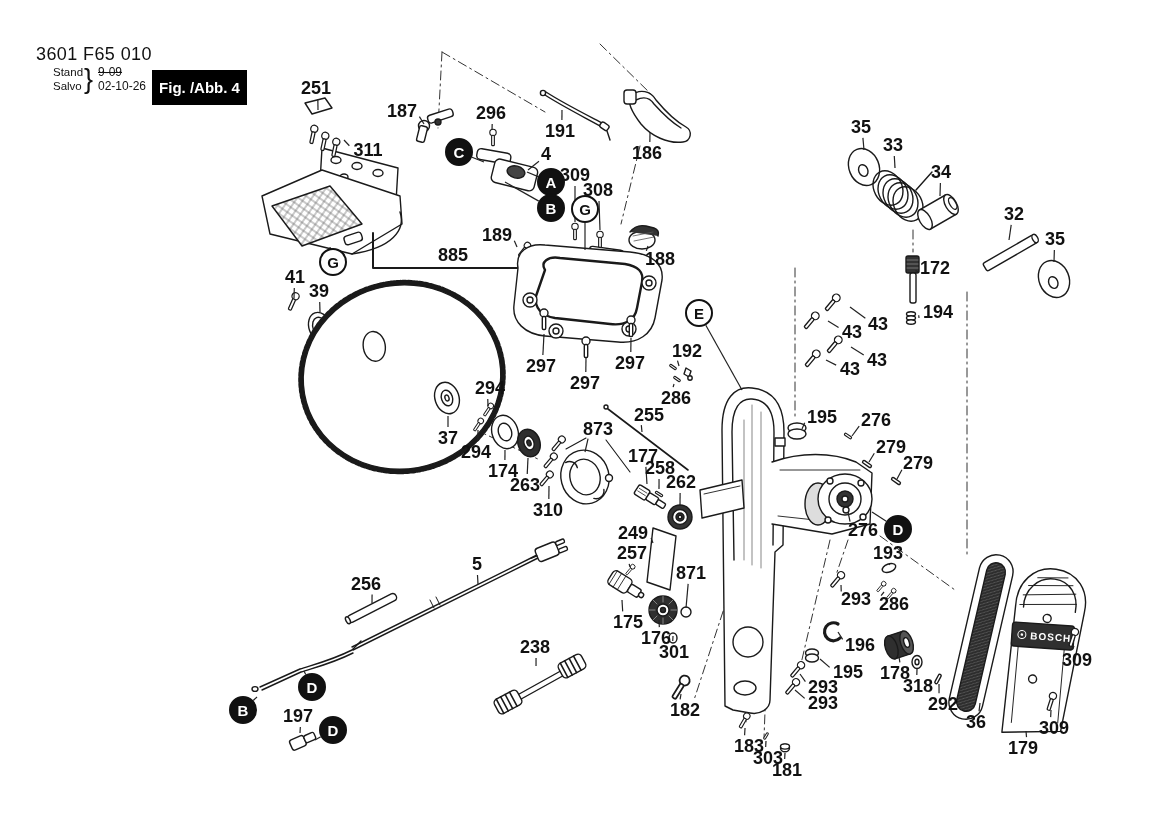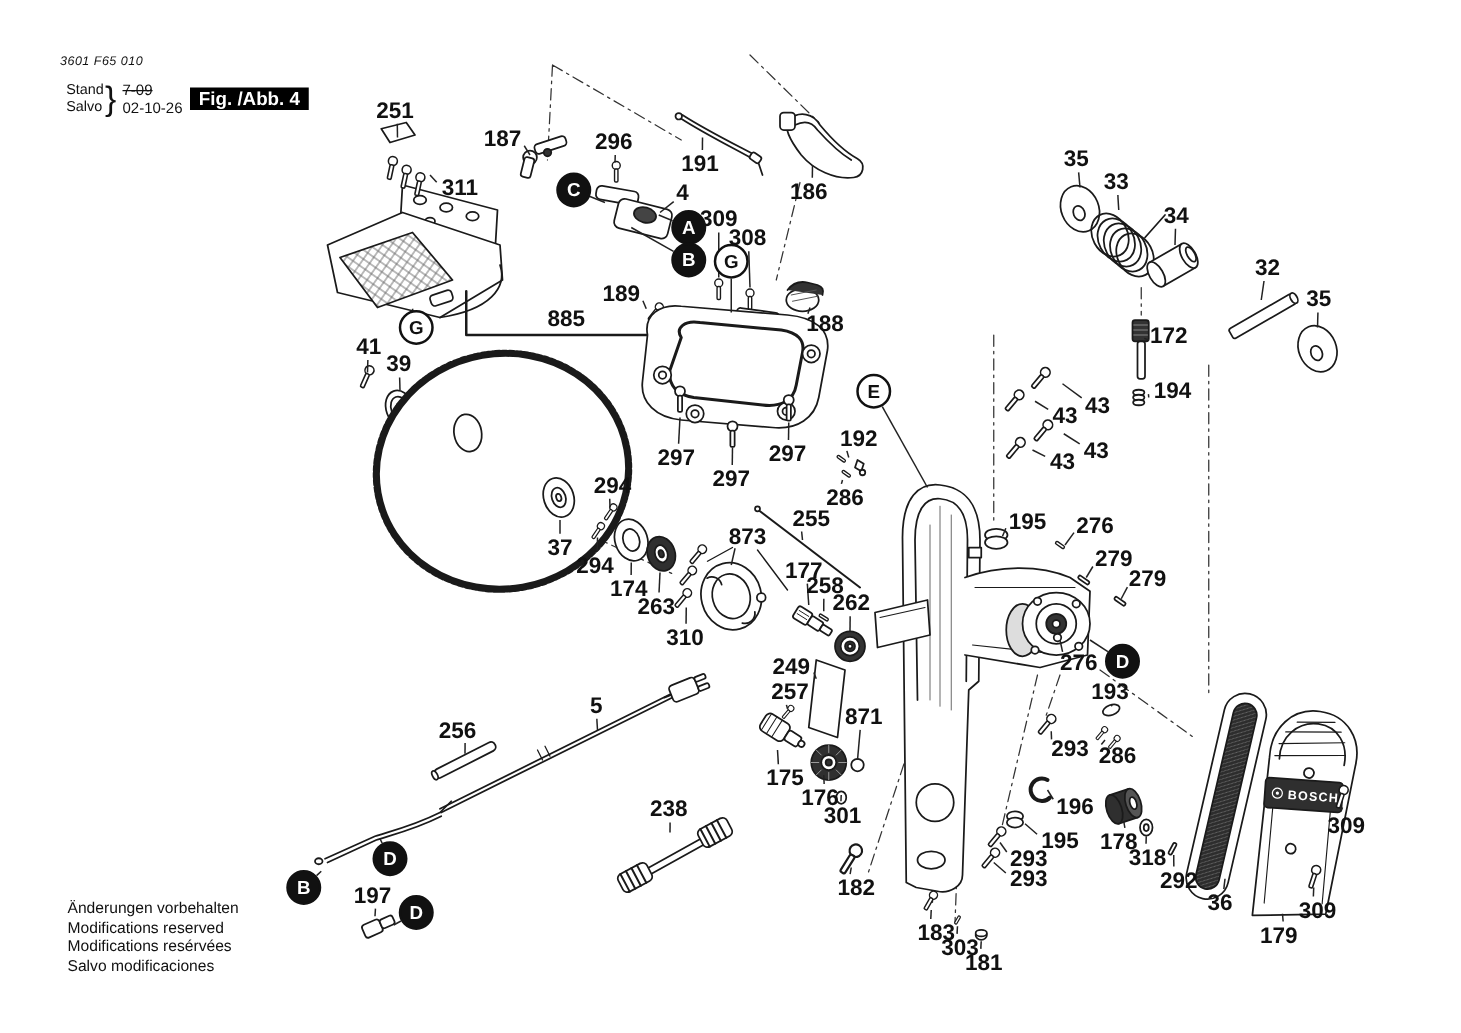--- a/index.html
+++ b/index.html
@@ -1,44 +1,44 @@
 <!DOCTYPE html>
 <html><head>
 <meta charset="utf-8">
 <style>
   html,body{margin:0;padding:0;background:#fff;}
   #stage{position:relative;width:1169px;height:826px;background:#fff;overflow:hidden;
          font-family:"Liberation Sans",sans-serif;color:#111;}
   #art-svg{position:absolute;left:0;top:0;}
-  .hdr-part{position:absolute;left:48px;top:44px;font-size:10px;letter-spacing:.4px;font-style:italic;}
+  .hdr-part{position:absolute;left:36px;top:44px;font-size:18px;letter-spacing:.4px;}
   .hdr-dates{position:absolute;left:53px;top:66px;font-size:11.5px;line-height:13.5px;}
   .hdr-brace{position:absolute;left:84px;top:64px;font-size:27px;font-weight:400;}
   .hdr-datecol{position:absolute;left:98px;top:65px;font-size:12px;line-height:14px;}
   .struck{text-decoration:line-through;}
-  .fig-box{position:absolute;left:152px;top:70px;width:95px;height:18px;background:#000;color:#fff;
+  .fig-box{position:absolute;left:152px;top:70px;width:95px;height:35px;background:#000;color:#fff;
            font-size:15px;font-weight:bold;display:flex;align-items:center;justify-content:center;}
   .footer{position:absolute;left:54px;top:719px;font-size:12.5px;line-height:15.5px;}
   .plabel{font:bold 18px "Liberation Sans",sans-serif;fill:#111;}
   .clabel{font:bold 15px "Liberation Sans",sans-serif;}
   .leader{stroke:#222;stroke-width:1.2;fill:none;}
   .dashdot{stroke:#333;stroke-width:1;fill:none;stroke-dasharray:9 4 2 4;}
 </style>
 </head>
 <body>
 
 <div id="stage">
 
   <div class="hdr-part">3601 F65 010</div>
   <div class="hdr-dates">
     <div>Stand</div>
     <div>Salvo</div>
   </div>
   <div class="hdr-brace">}</div>
   <div class="hdr-datecol">
-    <div class="struck">7-09</div>
+    <div class="struck">9-09</div>
     <div>02-10-26</div>
   </div>
   <div class="fig-box">Fig. /Abb. 4</div>
 
   <svg id="art-svg" width="1169" height="826" viewBox="0 0 1169 826">
     <defs>
       <pattern id="xh" width="6" height="6" patternUnits="userSpaceOnUse" patternTransform="rotate(35)">
         <rect width="6" height="6" fill="#fff"></rect>
         <path d="M0,3 H6 M3,0 V6" stroke="#666" stroke-width="0.7"></path>
       </pattern>
@@ -595,19 +595,13 @@
           <circle cx="243" cy="710" r="13" fill="#111" stroke="#111" stroke-width="2"></circle>
           <text x="243" y="710.5" text-anchor="middle" dominant-baseline="central" class="clabel" fill="#fff">B</text>
         </g>
         <g>
           <circle cx="333" cy="730" r="13" fill="#111" stroke="#111" stroke-width="2"></circle>
           <text x="333" y="730.5" text-anchor="middle" dominant-baseline="central" class="clabel" fill="#fff">D</text>
         </g>
       </g>
   </svg>
 
-  <div class="footer">
-    <div>Änderungen vorbehalten</div>
-    <div>Modifications reserved</div>
-    <div>Modifications resérvées</div>
-    <div>Salvo modificaciones</div>
-  </div>
 </div>
 
 </body></html>

